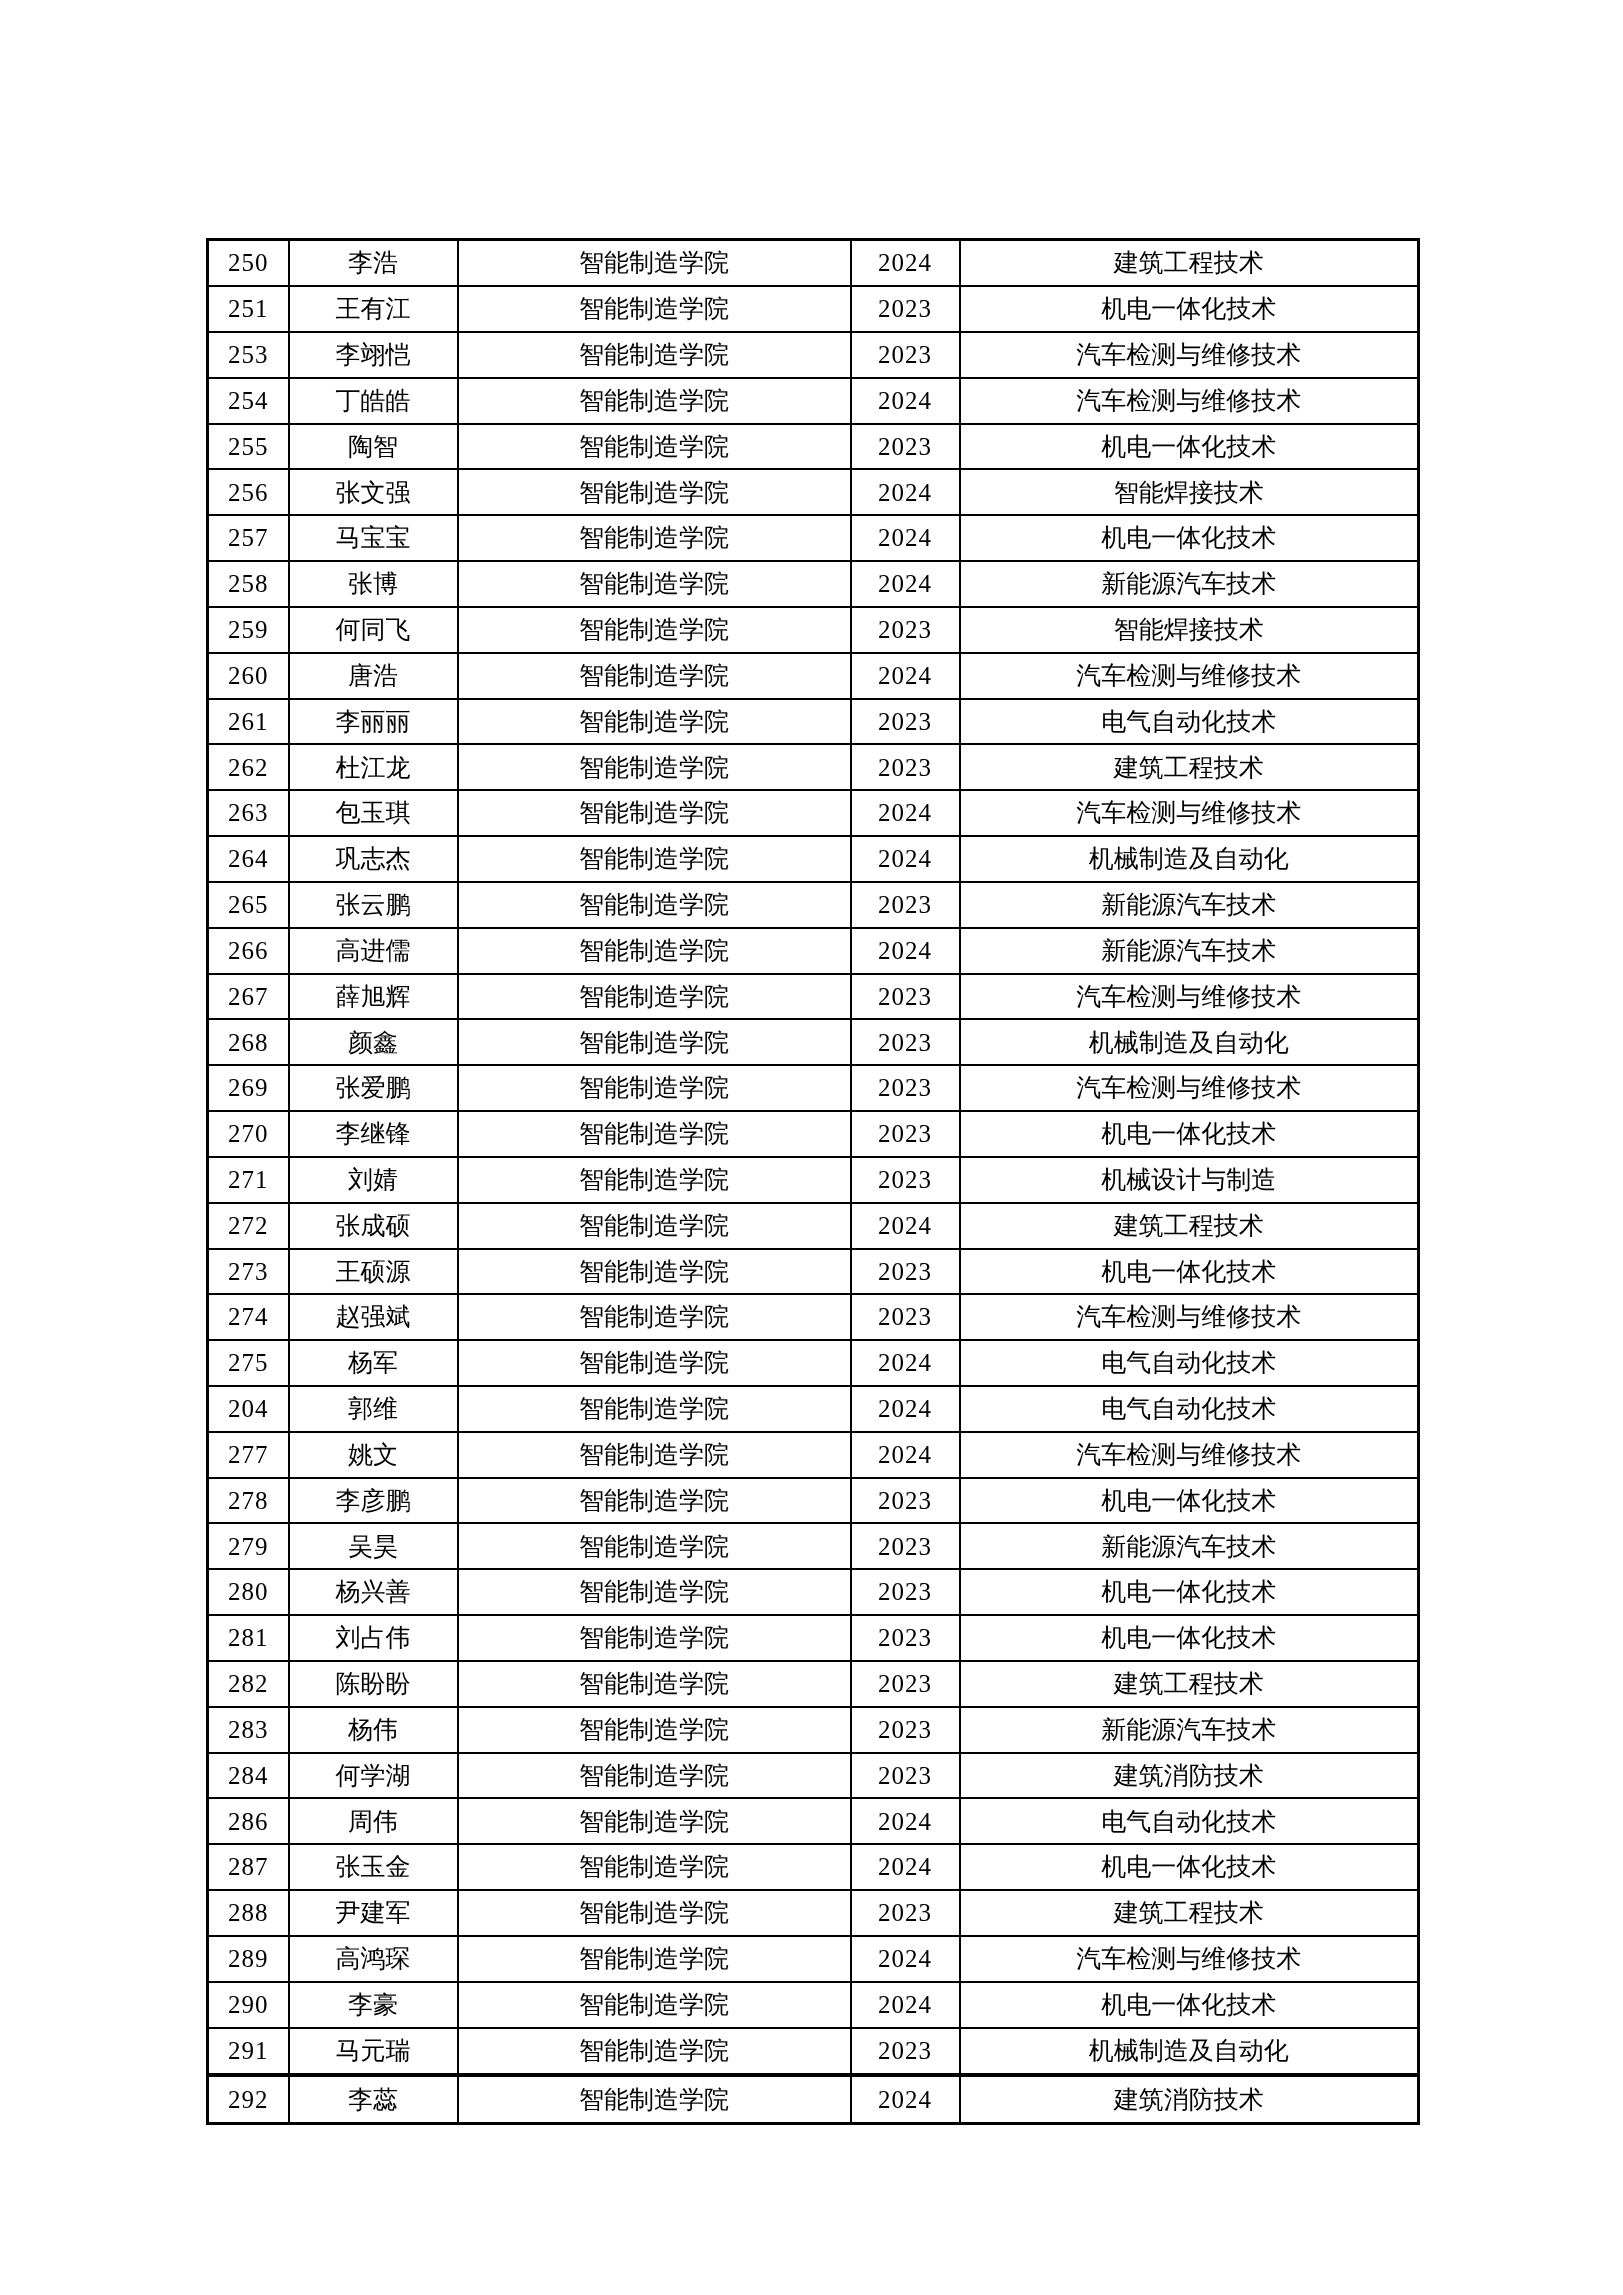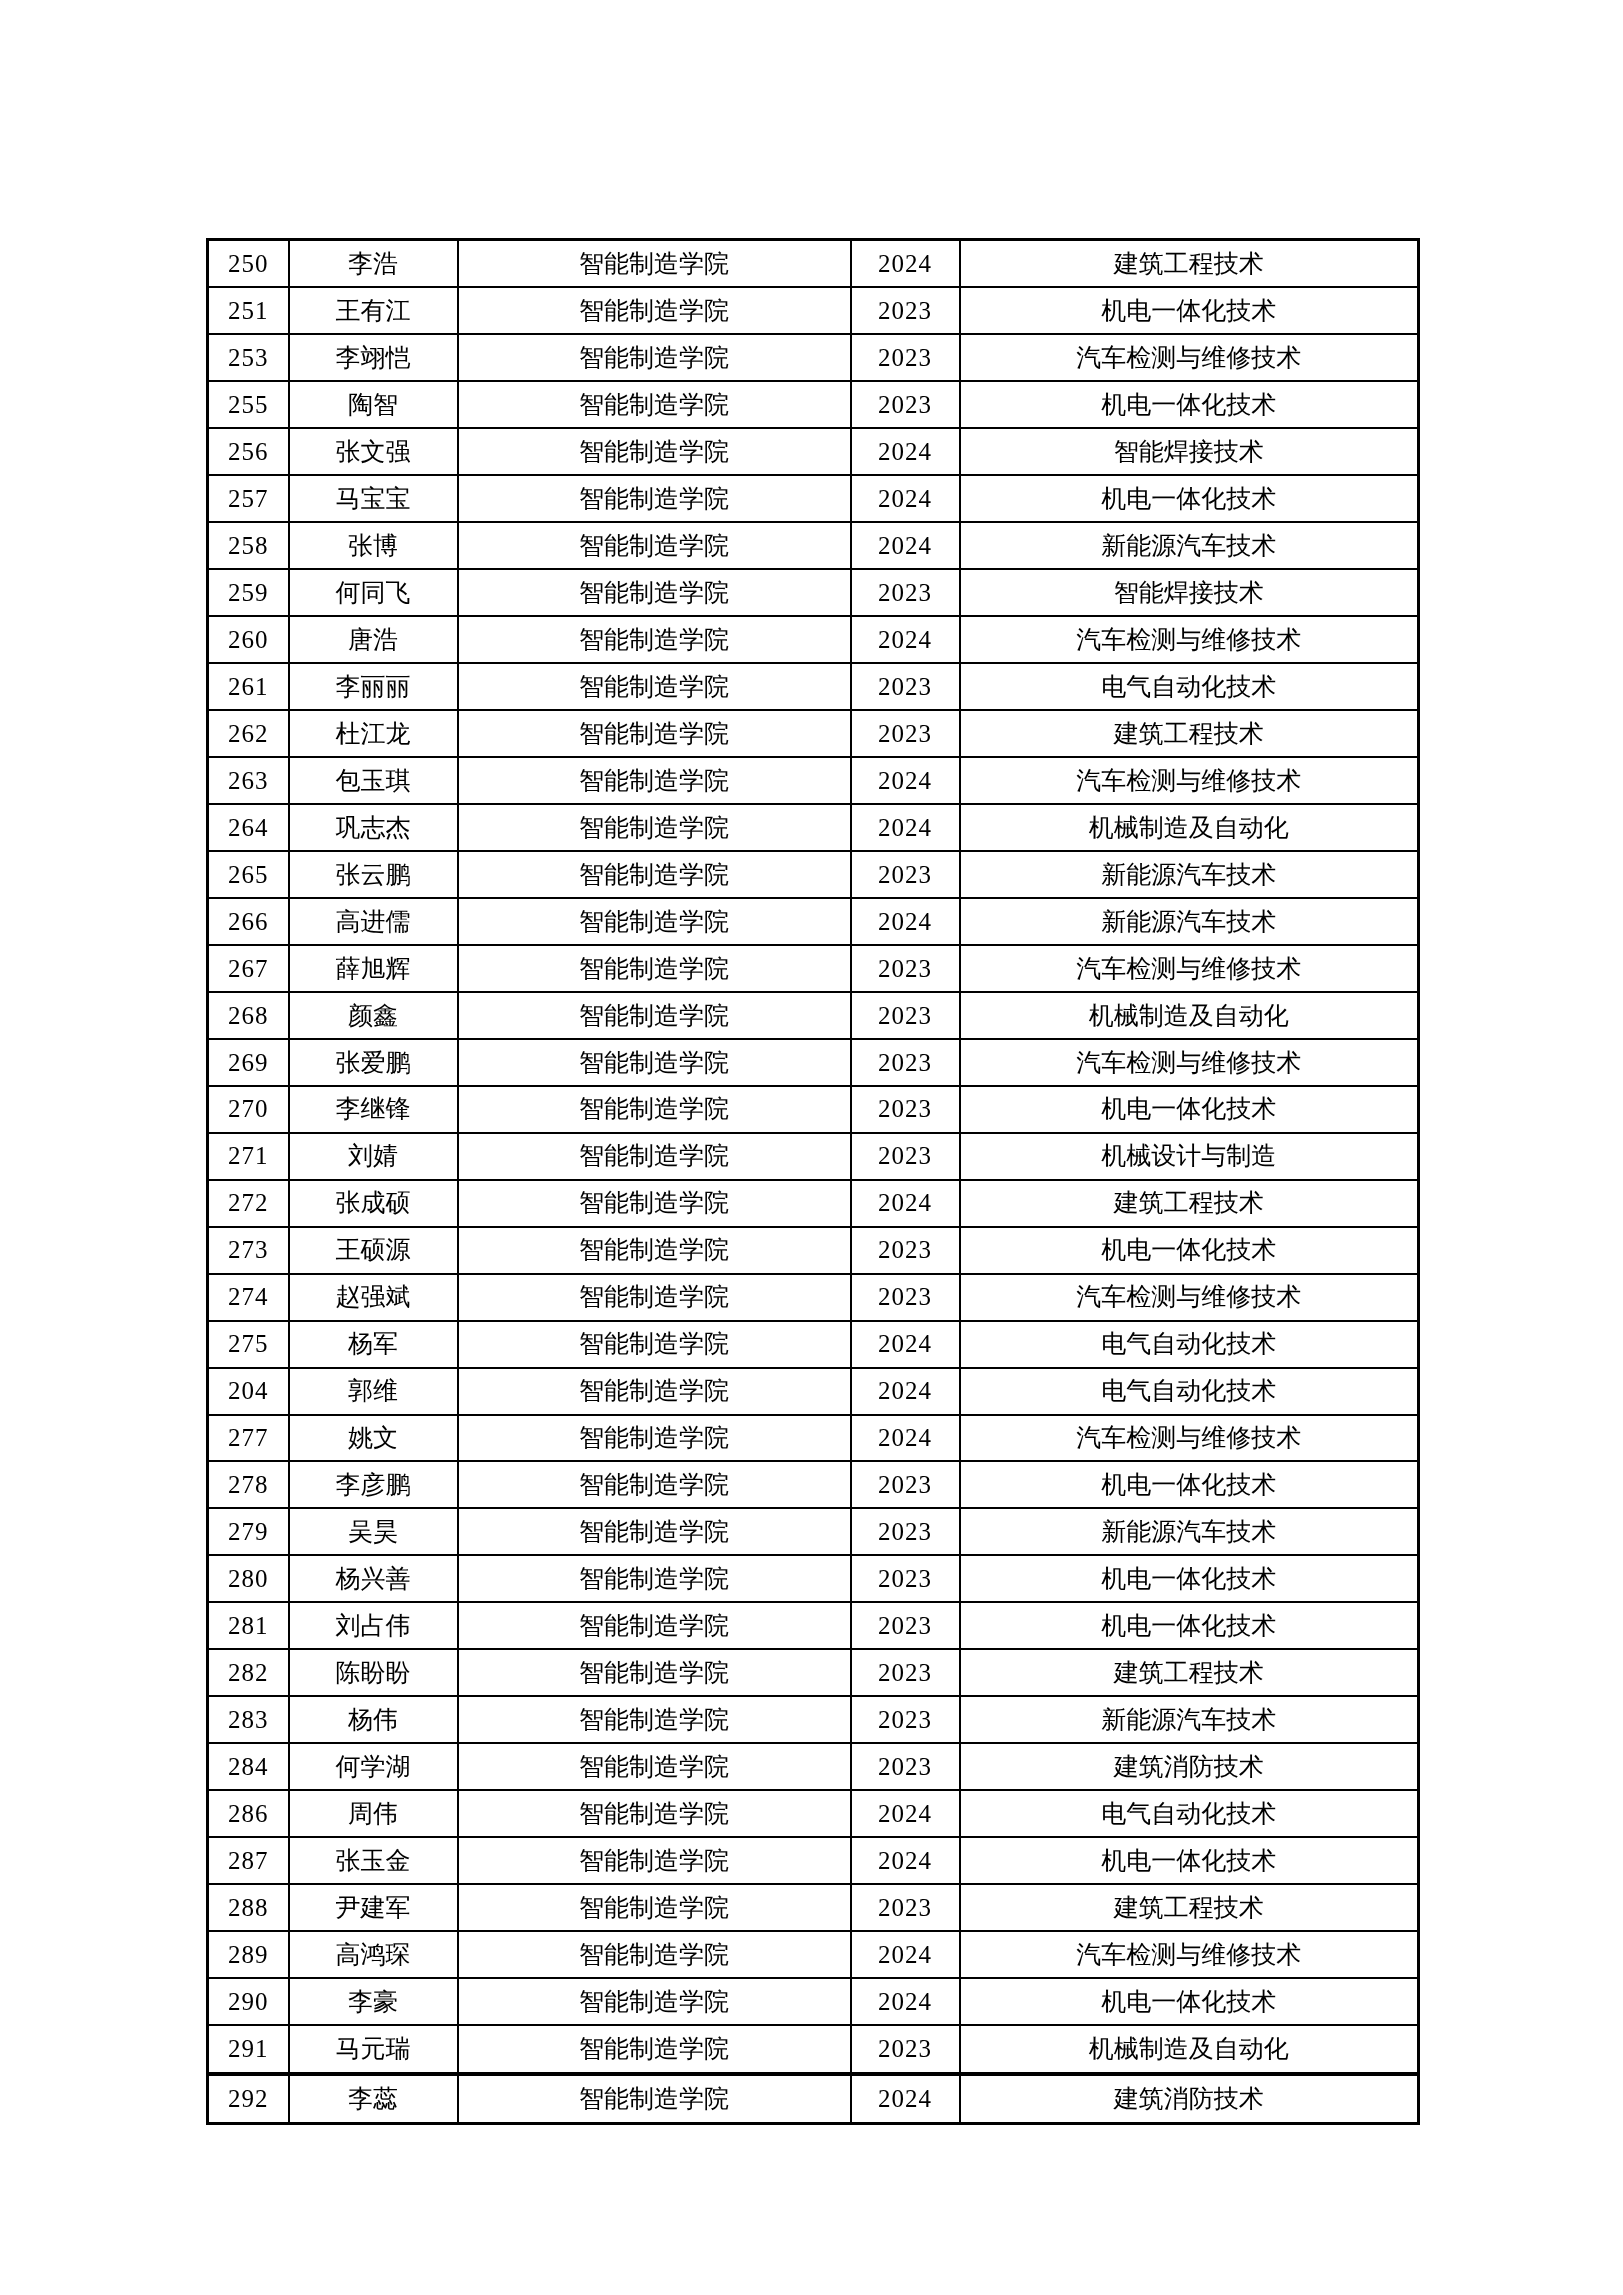--- a/index.html
+++ b/index.html
@@ -71,20 +71,27 @@
           <td>机电一体化技术</td>
         </tr>
         <tr>
           <td class="num">253</td>
           <td>李翊恺</td>
           <td>智能制造学院</td>
           <td class="num">2023</td>
           <td>汽车检测与维修技术</td>
         </tr>
         <tr>
+          <td class="num">254</td>
+          <td>丁皓皓</td>
+          <td>智能制造学院</td>
+          <td class="num">2024</td>
+          <td>汽车检测与维修技术</td>
+        </tr>
+        <tr>
           <td class="num">255</td>
           <td>陶智</td>
           <td>智能制造学院</td>
           <td class="num">2023</td>
           <td>机电一体化技术</td>
         </tr>
         <tr>
           <td class="num">256</td>
           <td>张文强</td>
           <td>智能制造学院</td>

